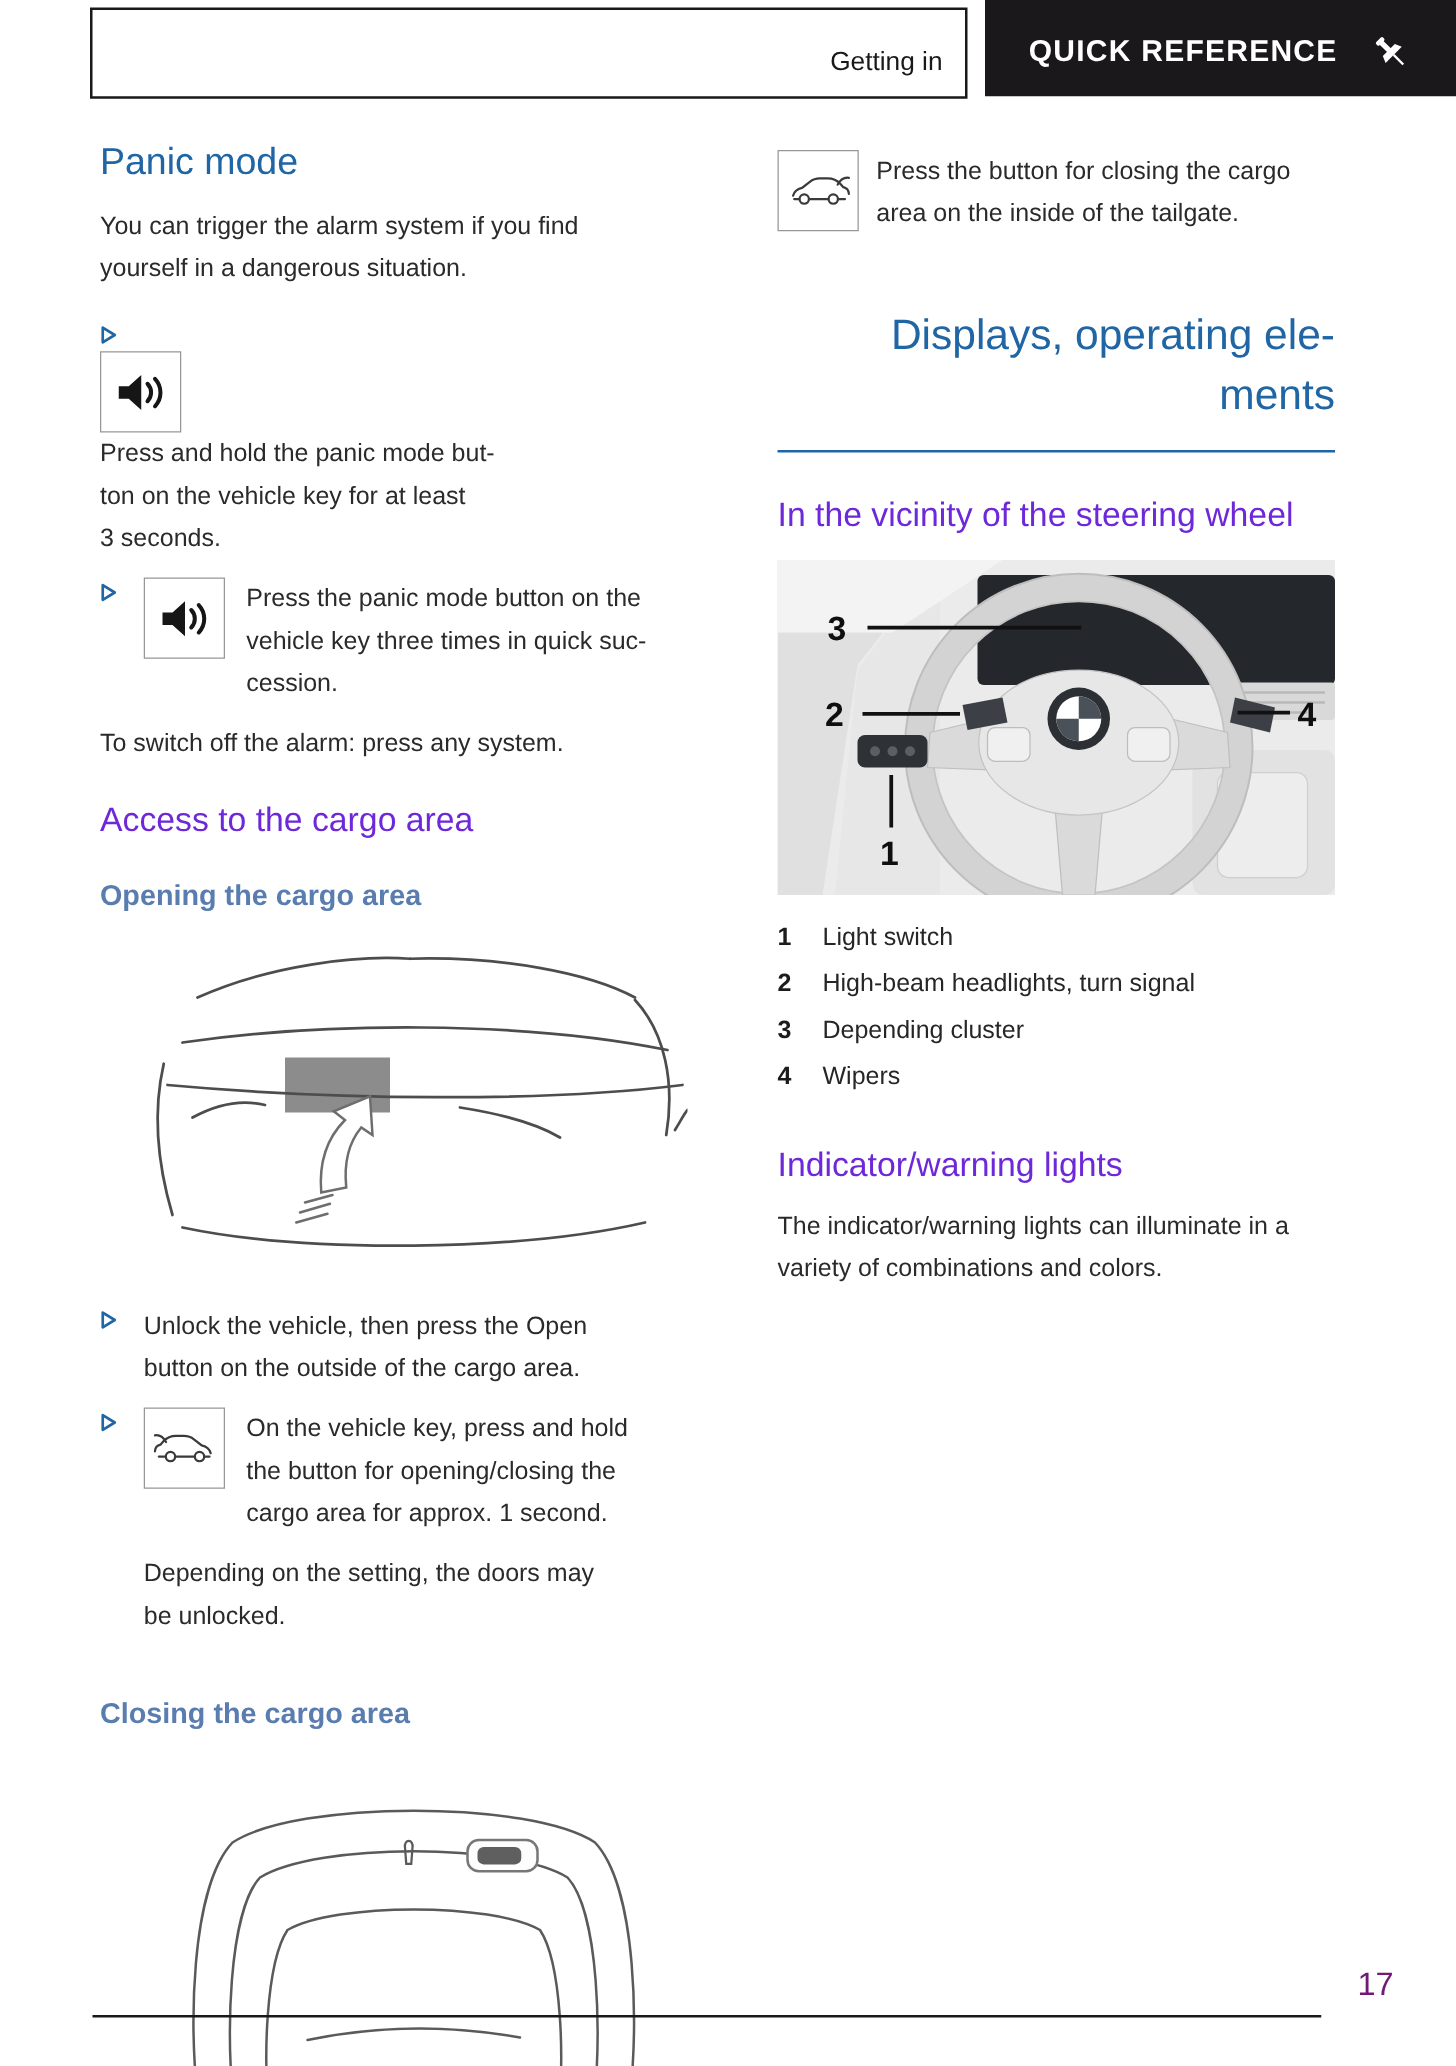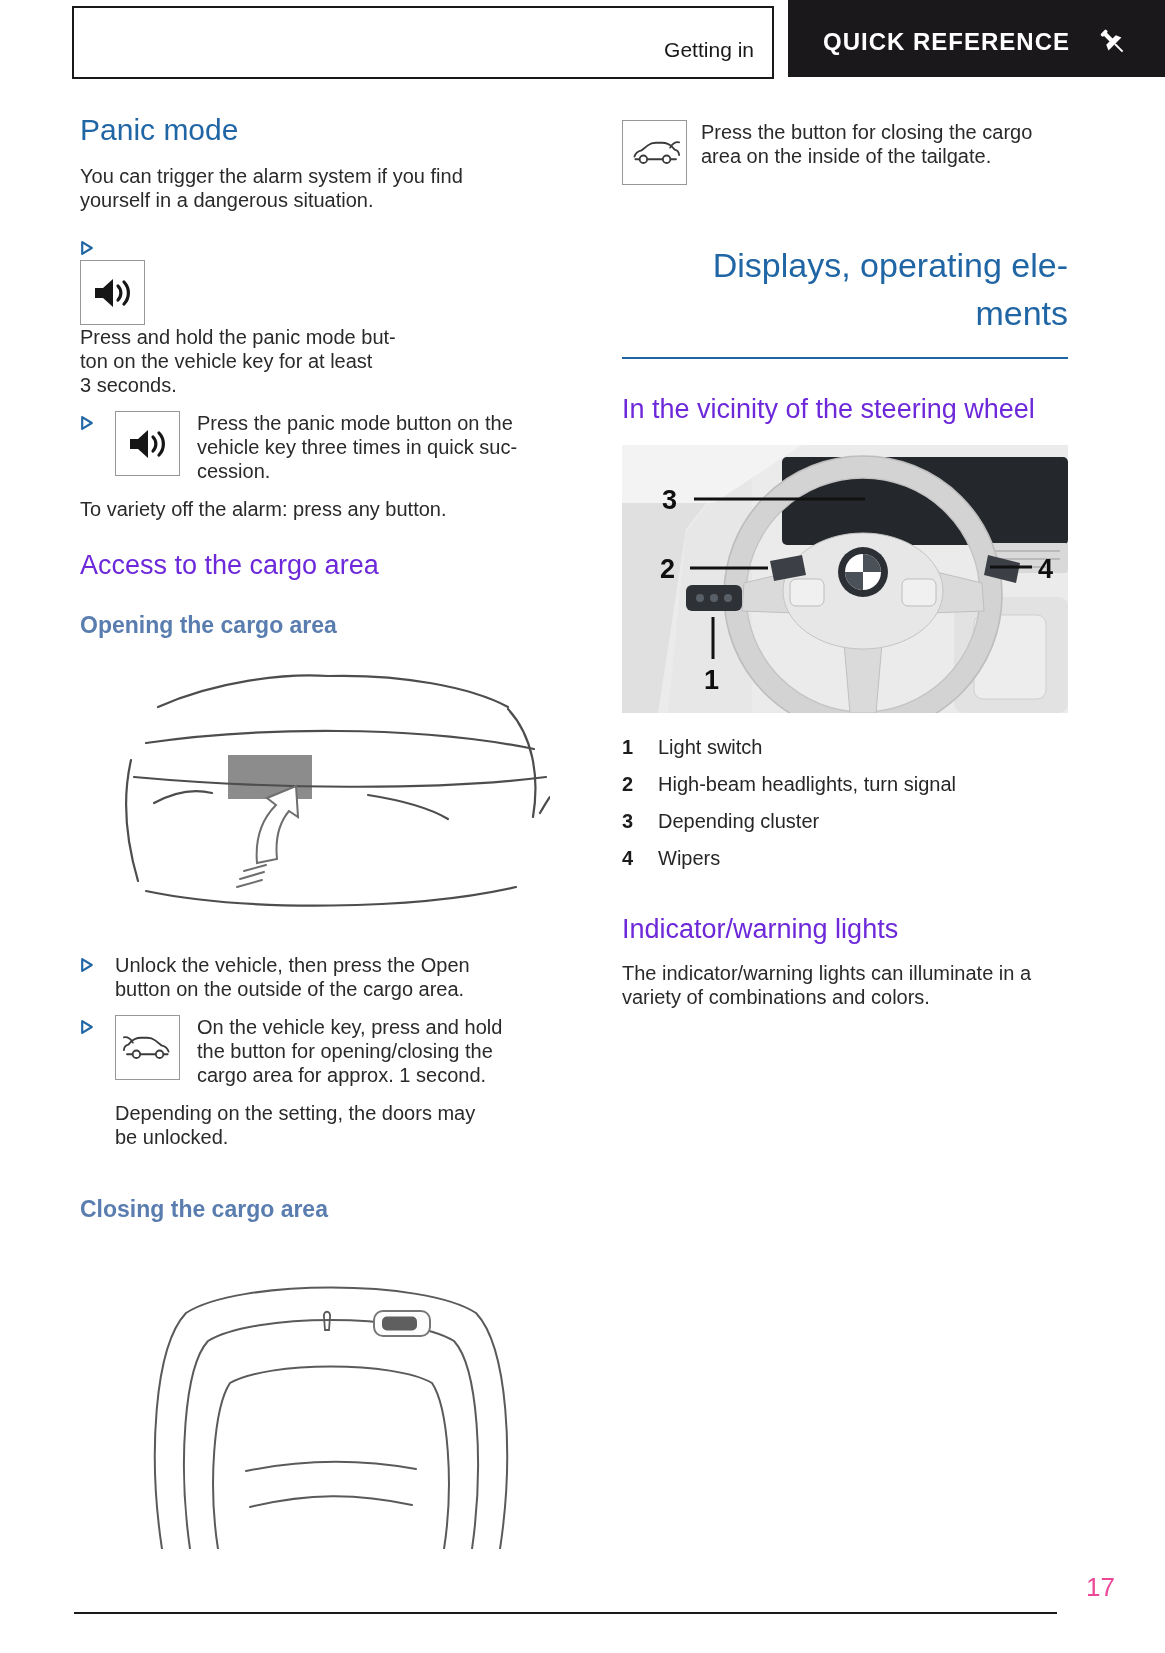--- a/index.html
+++ b/index.html
@@ -8,41 +8,41 @@
   
   #header-box{position:absolute;left:72px;top:6px;width:702px;height:73px;border:2px solid #191919;
       box-sizing:border-box;display:flex;align-items:center;justify-content:flex-end;
       padding:14px 18px 0 0;font-size:21px;color:#191919;}
   #header-badge{position:absolute;left:788px;top:0;width:377px;height:77px;background:#1b181c;
       display:flex;align-items:center;justify-content:center;gap:26px;padding-top:6px;box-sizing:border-box;}
   #header-badge .badge-label{color:#fff;font-weight:bold;font-size:24px;letter-spacing:1px;}
   
   #col-left{position:absolute;left:80px;top:112px;width:478px;}
   #col-right{position:absolute;left:622px;top:112px;width:446px;}
-  .body{font-size:20px;line-height:24px;margin:0;color:#2a2a2a;}
+  .body{font-size:20px;line-height:34px;margin:0;color:#2a2a2a;}
   .pre{white-space:pre;}
   h1,h2,h3{margin:0;font-weight:normal;}
   .h1{font-size:34px;line-height:48px;color:#2065a4;margin-top:56px;text-align:right;}
   .h2{font-size:30px;line-height:36px;color:#2065a4;margin:0 0 16px 0;}
   .h2b{font-size:27px;line-height:32px;color:#6d28d9;margin-top:28px;}
   .h3{font-size:23px;line-height:28px;font-weight:bold;color:#5a7db0;margin-top:30px;}
   .rule{height:2px;background:#2065a4;margin-top:20px;width:100%;}
   .bullet{display:flex;align-items:flex-start;margin:0 0 14px 0;}
   .tri{flex:none;width:35px;padding-top:4px;}
   .iconbox{flex:none;width:63px;height:63px;border:1.5px solid #979797;background:#fff;
       display:flex;align-items:center;justify-content:center;margin-right:17px;box-sizing:content-box;}
   .note{margin-left:35px;margin-top:6px;}
   .illus{display:block;}
   
   .nlist{margin-top:16px;}
   .list-row{display:flex;font-size:20px;line-height:37px;}
   .list-row .num{flex:none;width:36px;font-weight:bold;color:#1c1c1c;}
   
   #footer-line{position:absolute;left:74px;top:1612px;width:983px;height:2px;background:#191919;}
-  #page-num{position:absolute;left:1086px;top:1572px;font-size:26px;color:#ec4899;}
+  #page-num{position:absolute;left:1086px;top:1572px;font-size:26px;color:#701a75;}
   .mt8{margin-top:8px;}
 </style>
 </head>
 <body>
 
 <div class="page">
 
   <div id="header-badge">
     <span class="badge-label">QUICK REFERENCE</span>
     <svg width="34" height="34" viewBox="0 0 32 32">
@@ -92,21 +92,21 @@
           <path d="M4 15 h8 l10 -9 v28 l-10 -9 H4 z" fill="#161616"></path>
           <path d="M27 13 a10 10 0 0 1 0 14" stroke="#161616" stroke-width="3.2" fill="none" stroke-linecap="round"></path>
           <path d="M33 9 a16 16 0 0 1 0 22" stroke="#161616" stroke-width="3.2" fill="none" stroke-linecap="round"></path>
         </svg>
       </span>
       <p class="body pre">Press the panic mode button on the
 vehicle key three times in quick suc-
 cession.</p>
     </div>
 
-    <p class="body mt8">To variety off the alarm: press any button.</p>
+    <p class="body mt8">To switch off the alarm: press any system.</p>
 
     <h2 class="h2b">Access to the cargo area</h2>
     <h3 class="h3">Opening the cargo area</h3>
 
     <svg class="illus" width="434" height="256" viewBox="0 0 434 256" style="margin:26px 0 0 36px;" fill="none" stroke="#4d4d4d" stroke-width="2.2" stroke-linecap="round">
       <path d="M42 42 C 100 16, 170 8, 212 11"></path>
       <path d="M212 11 C 285 9, 355 22, 392 42"></path>
       <path d="M30 78 C 140 62, 300 60, 418 84"></path>
       <rect x="112" y="90" width="84" height="44" fill="#8c8c8c" stroke="none"></rect>
       <path d="M18 112 C 150 124, 320 126, 430 112"></path>

